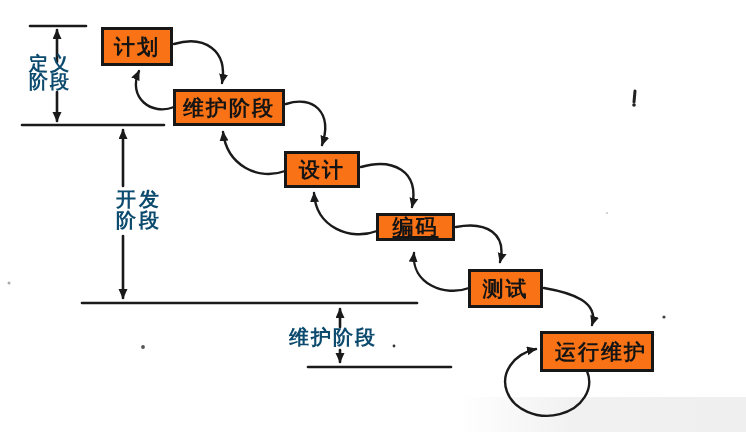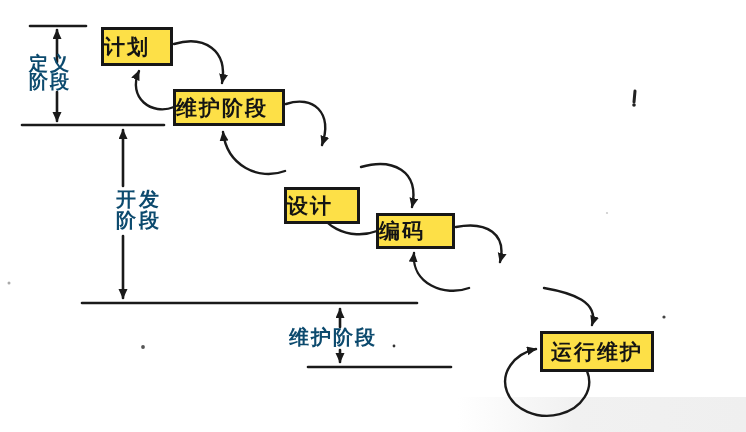--- a/index.html
+++ b/index.html
@@ -8,35 +8,35 @@
     width: 746px;
     height: 432px;
     background: #ffffff;
     overflow: hidden;
     font-family: "Liberation Sans", sans-serif;
   }
   .wires { position: absolute; left: 0; top: 0; width: 746px; height: 432px; }
   .phase-box {
     position: absolute;
     border: 3px solid #171717;
-    background: #fde047;
+    background: #f97316;
     display: flex;
     align-items: center;
-    justify-content: flex-start;
+    justify-content: center;
     font-weight: bold;
     font-size: 21px;
     color: #141414;
     letter-spacing: 2px;
     box-sizing: border-box;
     white-space: nowrap;
   }
   .box-plan     { left: 101px; top: 27px;  width: 72px;  height: 39px; }
   .box-req      { left: 173px; top: 89px;  width: 112px; height: 37px; }
-  .box-design   { left: 284px; top: 151px; width: 76px;  height: 37px; margin-top: 36px; }
-  .box-coding   { left: 376px; top: 213px; width: 79px;  height: 36px; }
+  .box-design   { left: 284px; top: 151px; width: 76px;  height: 37px; }
+  .box-coding   { left: 376px; top: 213px; width: 79px;  height: 28px; text-decoration: underline; }
   .box-testing  { left: 468px; top: 269px; width: 75px;  height: 39px; }
   .box-maint    { left: 540px; top: 331px; width: 114px; height: 41px; padding-left: 8px; }
   .stage-label {
     position: absolute;
     font-weight: bold;
     color: #0c4a6e;
     text-align: center;
   }
   .stage-label .ln { display: block; }
   .lbl-definition  { left: 26px;  top: 55px;  width: 48px; font-size: 19px; line-height: 18px; letter-spacing: 2px; }
@@ -107,20 +107,23 @@
   </div>
   <div class="phase-box box-req">
     <span>维护阶段</span>
   </div>
   <div class="phase-box box-design">
     <span>设计</span>
   </div>
   <div class="phase-box box-coding">
     <span>编码</span>
   </div>
+  <div class="phase-box box-testing">
+    <span>测试</span>
+  </div>
   <div class="phase-box box-maint">
     <span>运行维护</span>
   </div>
 
   <div class="stage-label lbl-definition">
     <span class="ln">定义</span>
     <span class="ln">阶段</span>
   </div>
   <div class="stage-label lbl-development">
     <span class="ln">开发</span>

